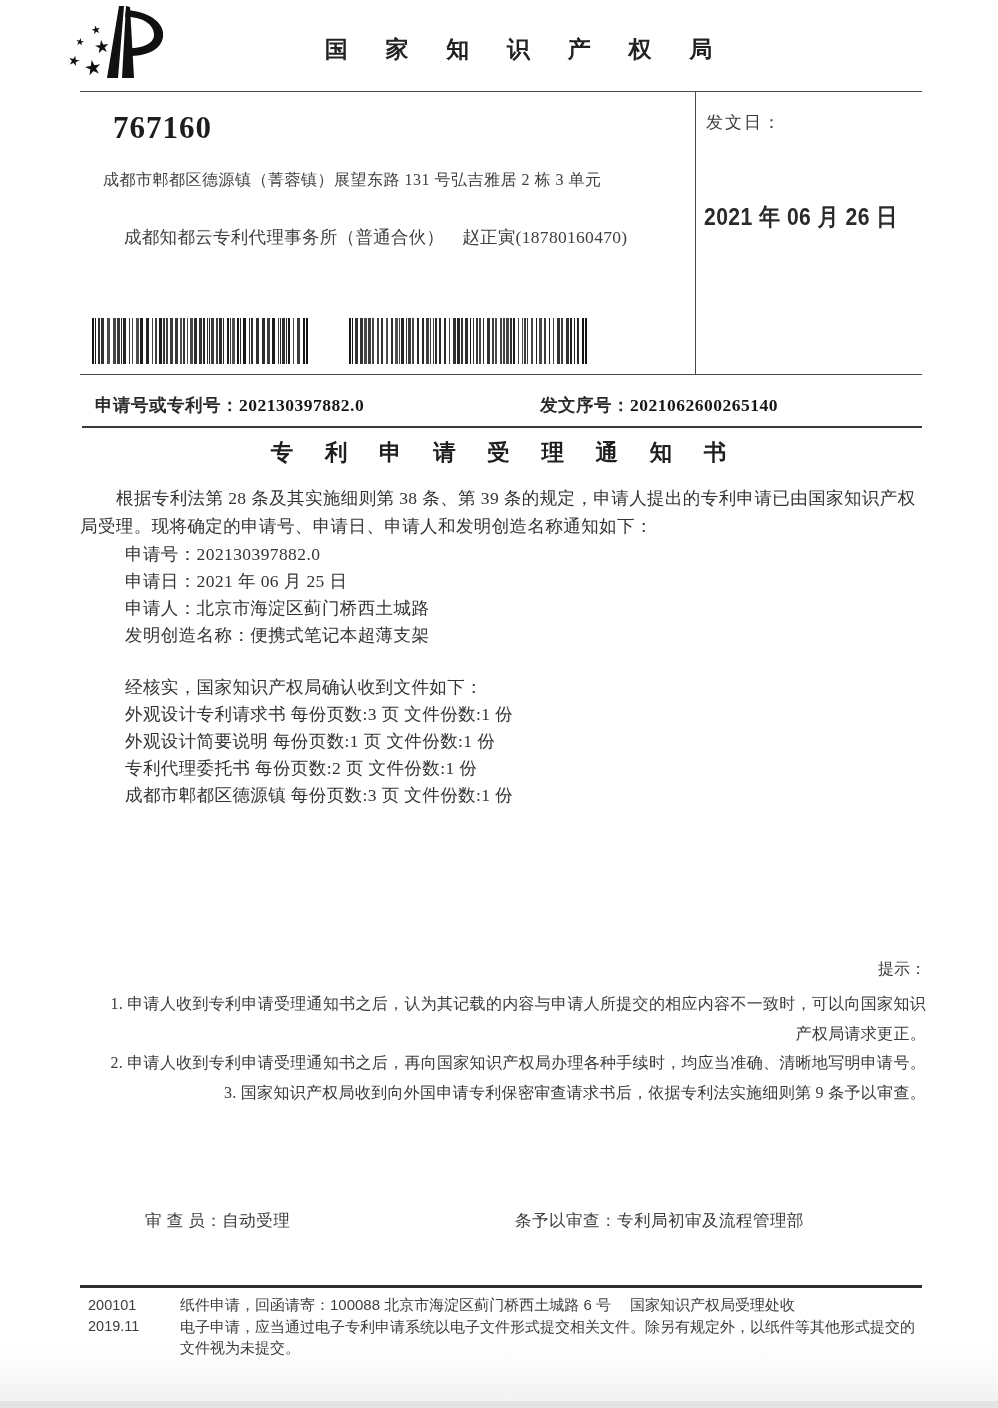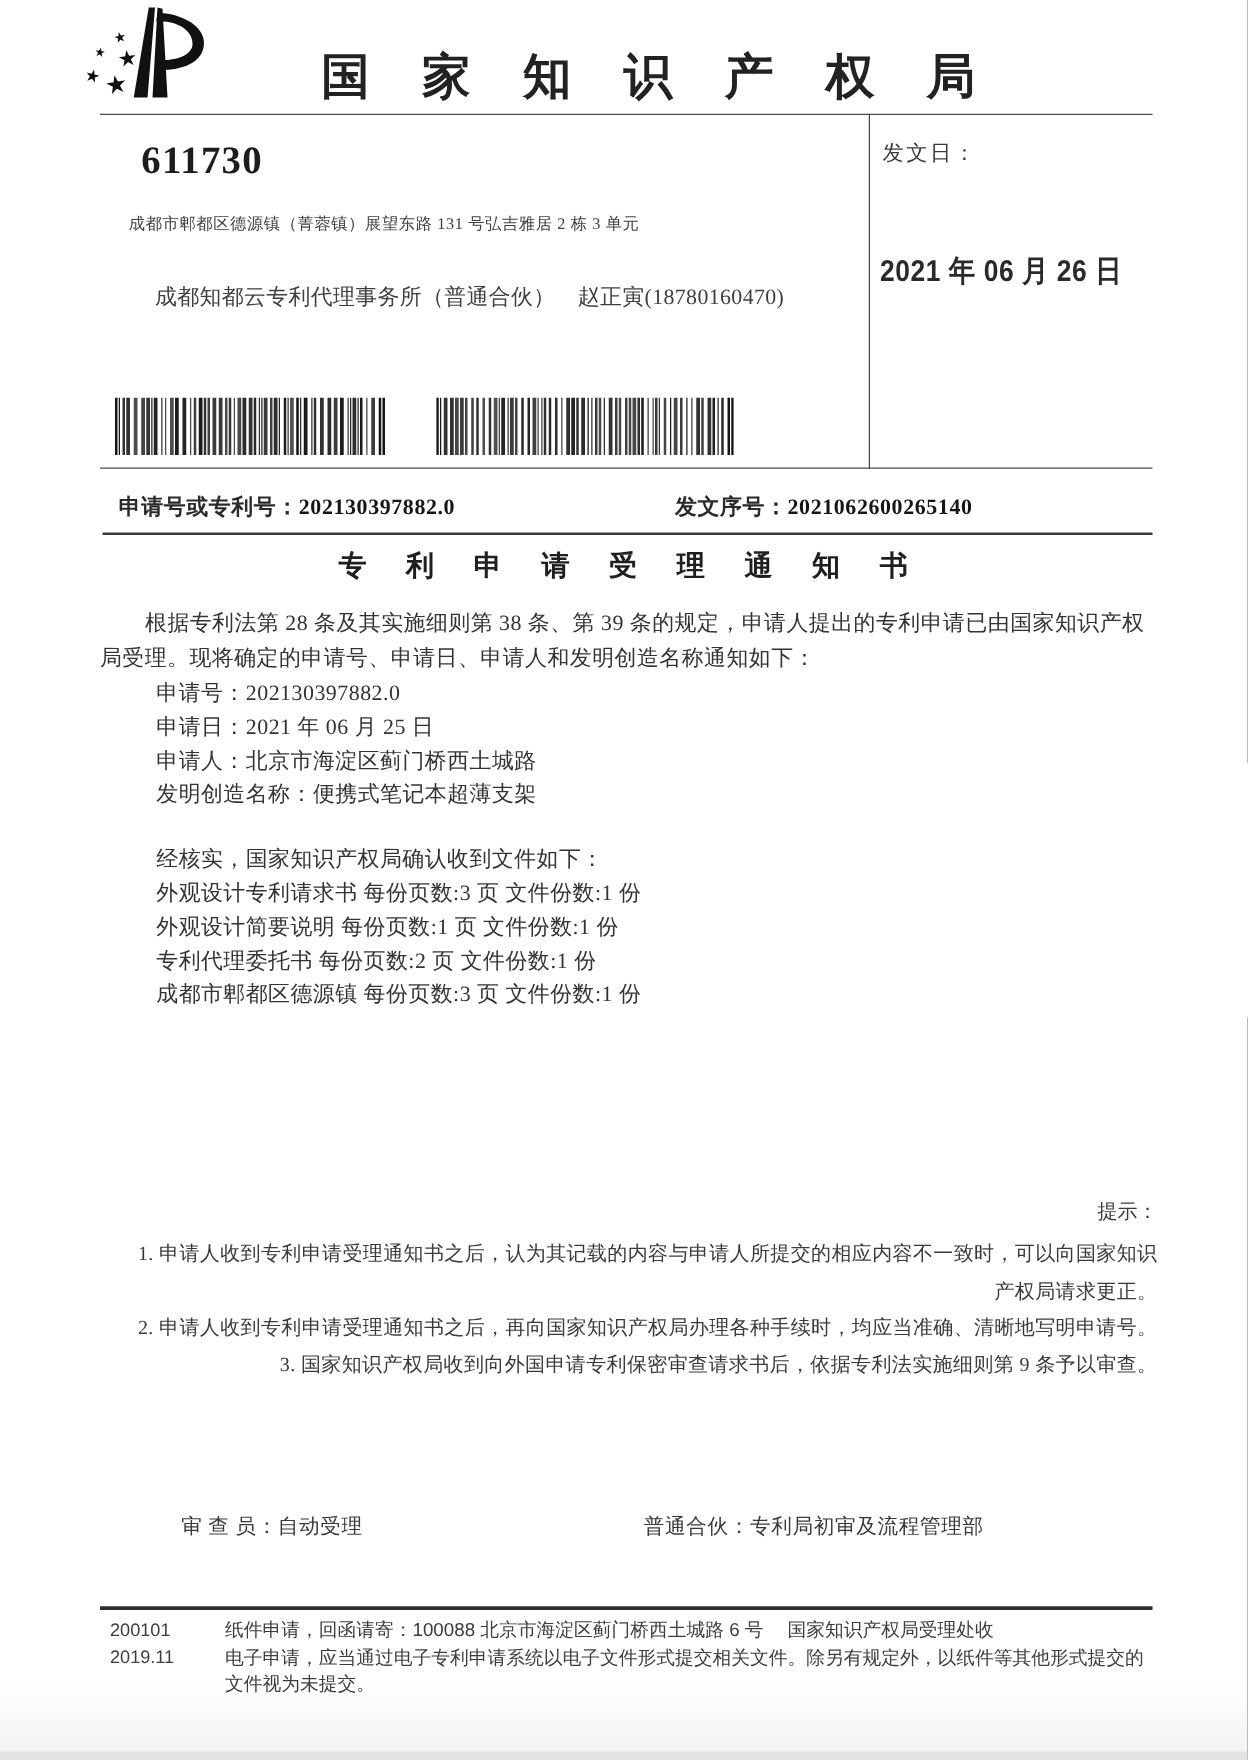--- a/index.html
+++ b/index.html
@@ -7,31 +7,31 @@
     position:relative;width:998px;height:1408px;margin:0 auto;background:#fff;
     font-family:"Liberation Serif","DejaVu Serif",serif;color:#2c2c2c;overflow:hidden;
   }
   .scan-bottom{position:absolute;left:0;right:0;bottom:7px;height:55px;
     background:linear-gradient(rgba(0,0,0,0),rgba(0,0,0,0.05));}
   .scan-edge{position:absolute;left:0;right:0;bottom:0;height:7px;background:#e3e3e3;}
 
   
   .logo{position:absolute;left:62px;top:4px;width:125px;height:88px;}
   .agency-title{position:absolute;left:0;right:0;top:34px;text-align:center;padding-left:55px;
-    font-size:39px;font-weight:bold;letter-spacing:16px;color:#222;white-space:nowrap;}
+    font-size:23px;font-weight:bold;letter-spacing:16px;color:#222;white-space:nowrap;}
   .rule{position:absolute;background:#4a4a4a;}
   .rule-top{left:80px;width:842px;top:91px;height:1px;}
   .rule-boxbottom{left:80px;width:842px;top:374px;height:1px;}
   .rule-vert{left:695px;top:91px;width:1px;height:284px;}
   .rule-mid{left:82px;width:840px;top:426px;height:2px;background:#3a3a3a;}
   .rule-foot{left:80px;width:842px;top:1285px;height:3px;background:#2e2e2e;}
 
   
   .code{position:absolute;left:113px;top:110px;font-size:31px;font-weight:bold;letter-spacing:1px;color:#1d1d1d;}
-  .addr1{position:absolute;left:103px;top:170px;width:585px;font-size:13px;color:#3f3f3f;letter-spacing:0.5px;}
+  .addr1{position:absolute;left:103px;top:170px;width:585px;font-size:16px;color:#3f3f3f;letter-spacing:0.5px;}
   .addr2{position:absolute;left:80px;top:198px;width:600px;text-align:center;font-size:17.5px;color:#3f3f3f;}
   .agent{position:absolute;left:124px;top:225px;width:575px;font-size:17.5px;color:#3f3f3f;letter-spacing:0.3px;}
 
   
   .barcode{position:absolute;top:318px;height:46px;overflow:hidden;}
   .barcode-1{left:92px;width:216px;}
   .barcode-2{left:349px;width:238px;}
   .barcode i{position:absolute;top:0;bottom:0;background:#151515;}
 
   
@@ -92,21 +92,21 @@
     <path d="M57,2 L62,2 L56,74 L45,74 Z" fill="#111"></path>
     <path d="M64,2 L68,3 L72,74 L60,74 Z" fill="#111"></path>
     <path d="M64,6 C92,8 103,22 101,33 C99,47 82,53 62,52 L63,44 C80,45 91,40 92,32 C93,22 82,12 63,13 Z" fill="#111"></path>
   </svg>
 
   <div class="agency-title">国 家 知 识 产 权 局</div>
   <div class="rule rule-top"></div>
   <div class="rule rule-vert"></div>
   <div class="rule rule-boxbottom"></div>
 
-  <div class="code">611730</div>
+  <div class="code">767160</div>
   <div class="addr1">成都市郫都区德源镇（菁蓉镇）展望东路 131 号弘吉雅居 2 栋 3 单元</div>
   <div class="agent">成都知都云专利代理事务所（普通合伙）　赵正寅(18780160470)</div>
 
   <div class="barcode barcode-1">
       <i style="left:0;width:2px"></i>
       <i style="left:3px;width:1px"></i>
       <i style="left:6px;width:2px;opacity:0.89"></i>
       <i style="left:9px;width:3px;opacity:0.88"></i>
       <i style="left:15px;width:3px;opacity:0.77"></i>
       <i style="left:21px;width:3px;opacity:0.80"></i>
@@ -261,21 +261,21 @@
     <p class="item">1. 申请人收到专利申请受理通知书之后，认为其记载的内容与申请人所提交的相应内容不一致时，可以向国家知识产权局请求更正。</p>
     <p class="item">2. 申请人收到专利申请受理通知书之后，再向国家知识产权局办理各种手续时，均应当准确、清晰地写明申请号。</p>
     <p class="item">3. 国家知识产权局收到向外国申请专利保密审查请求书后，依据专利法实施细则第 9 条予以审查。</p>
   </div>
 
   <div class="signoff">
     <span class="exm">
       <span>审  查  员：</span><span>自动受理</span>
     </span>
     <span class="dep">
-      <span>普通合伙：</span><span>专利局初审及流程管理部</span>
+      <span>条予以审查：</span><span>专利局初审及流程管理部</span>
     </span>
   </div>
 
   <div class="rule rule-foot"></div>
   <div class="foot-codes">
     <div>200101</div>
     <div>2019.11</div>
   </div>
   <div class="foot-text">
     <p>纸件申请，回函请寄：100088  北京市海淀区蓟门桥西土城路 6 号　 国家知识产权局受理处收</p>

